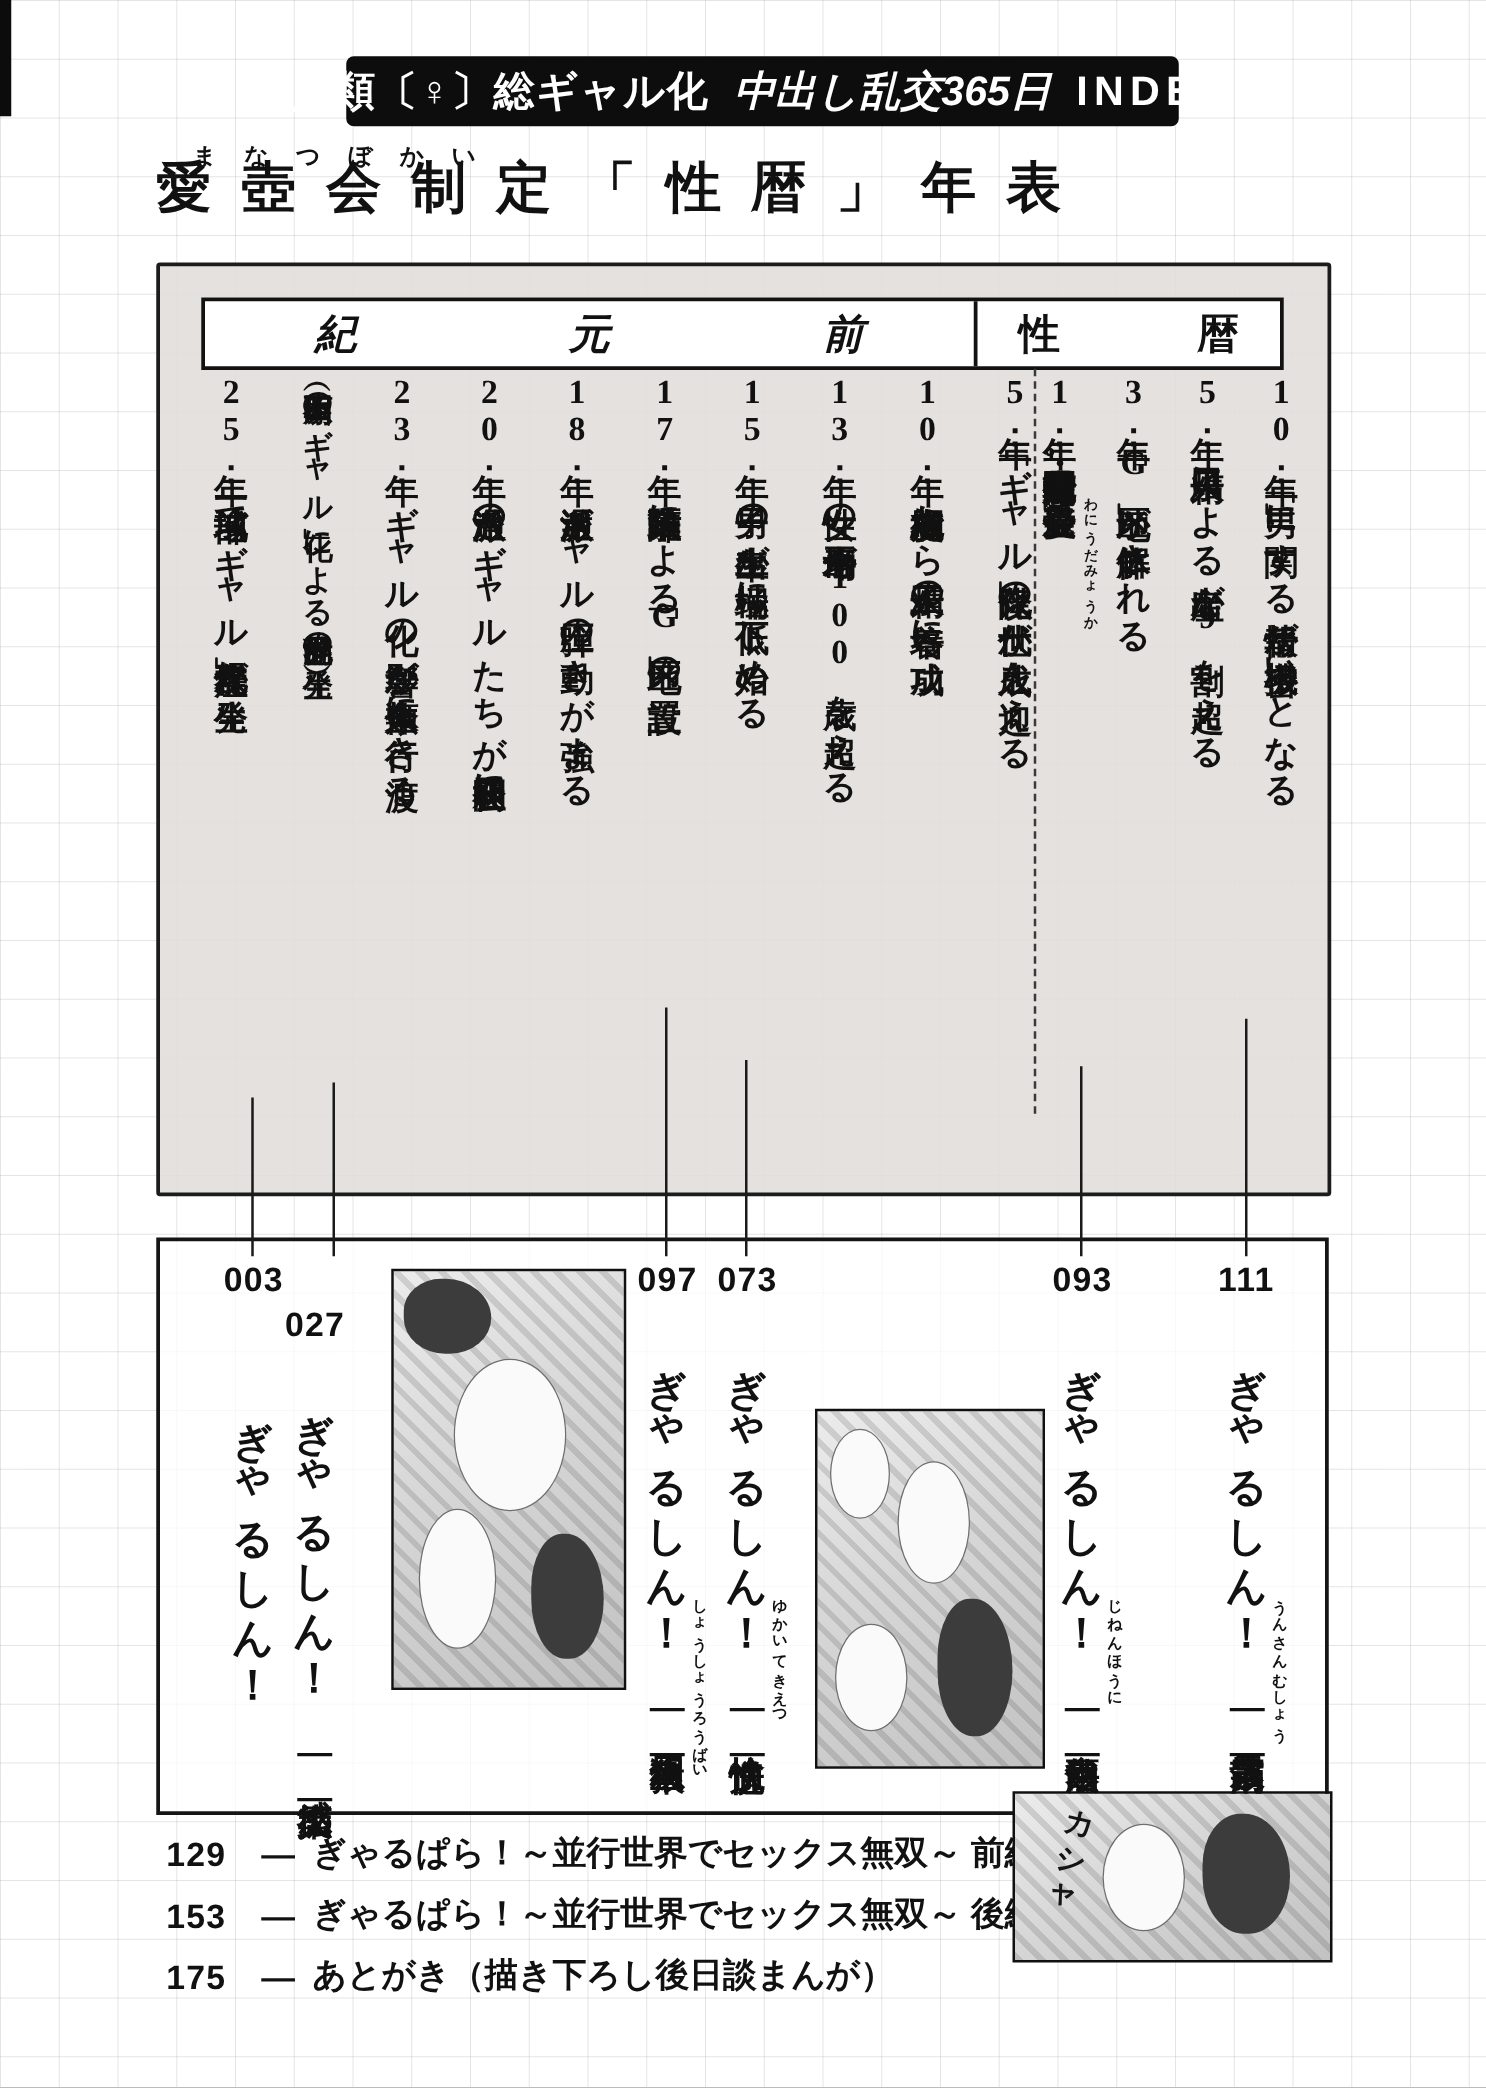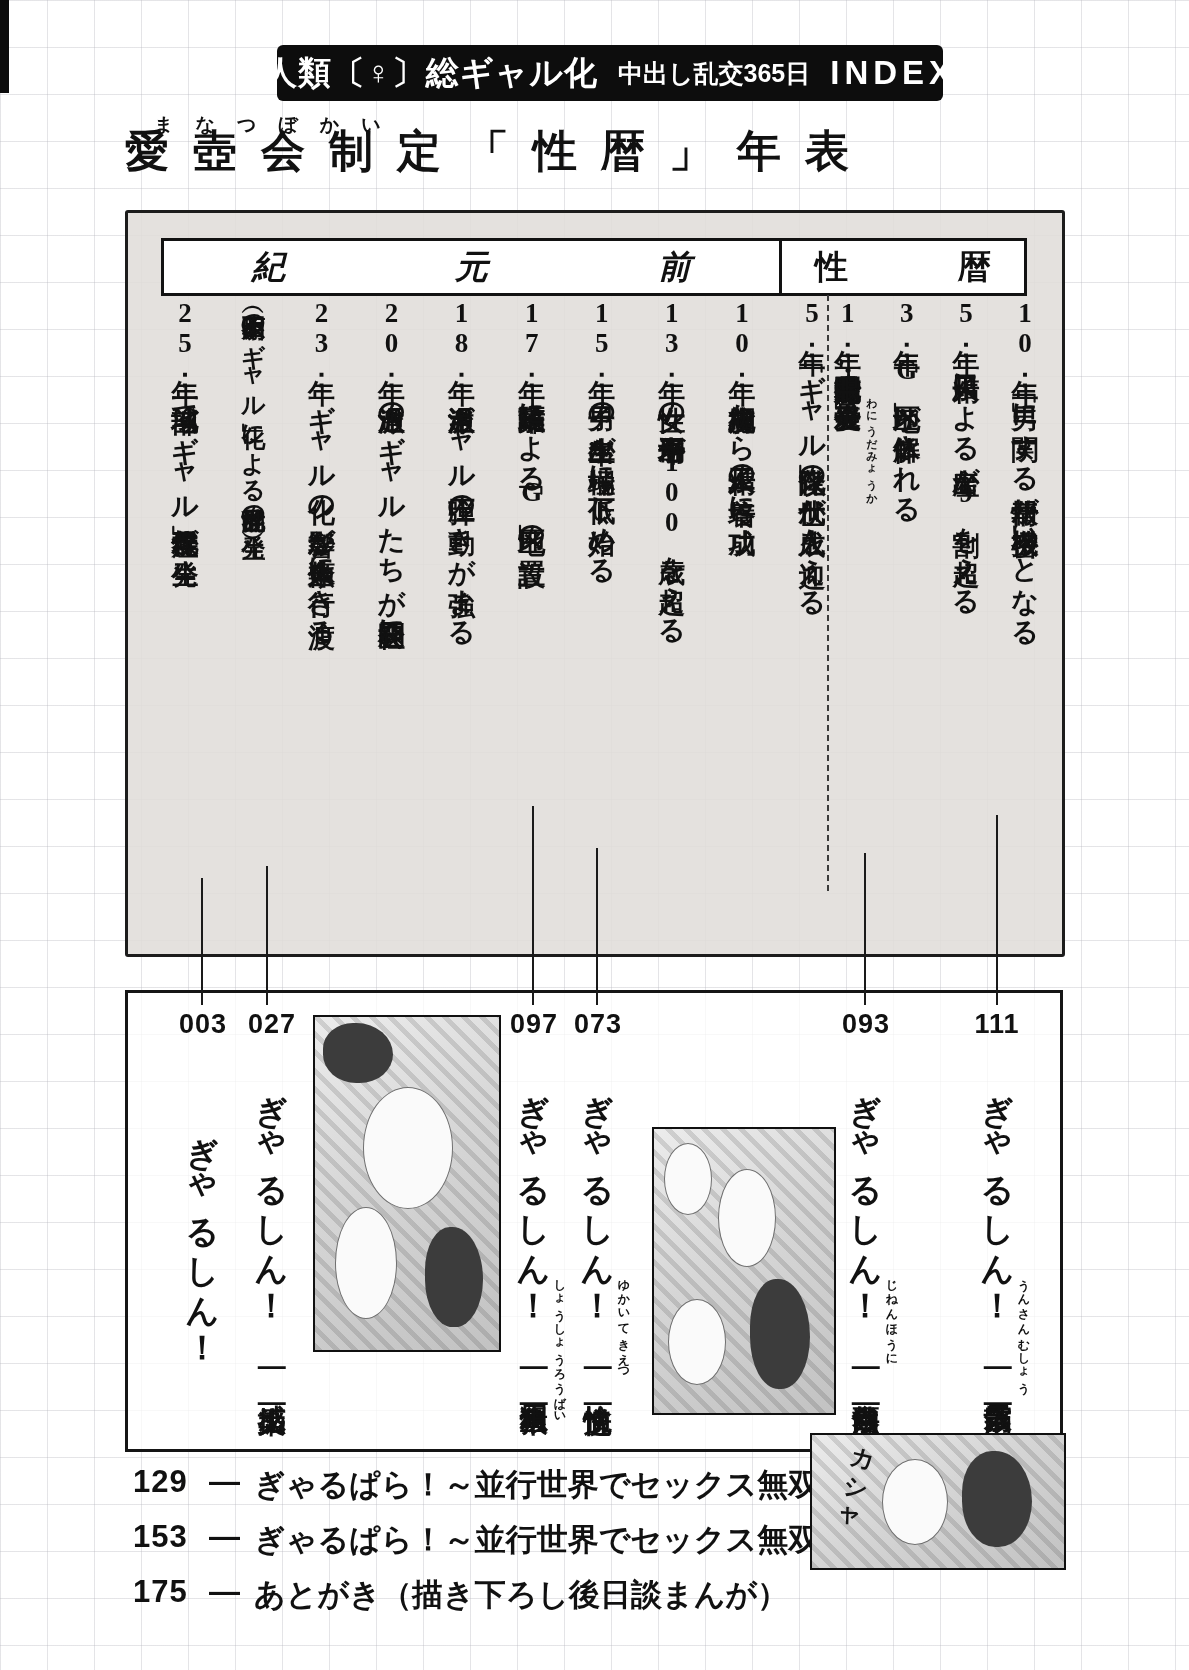--- a/index.html
+++ b/index.html
@@ -14,21 +14,21 @@
   }
   .corner-mark{position:absolute;left:0;top:0;width:9px;height:93px;background:#0c0c0c;}
 
   
   .banner{
     position:absolute;left:278px;top:46px;width:664px;height:54px;background:#0d0d0d;color:#fff;
     display:flex;align-items:center;justify-content:center;gap:20px;border-radius:5px;
     box-shadow:0 0 0 1px #0d0d0d;
   }
   .banner-series{font-size:33px;font-weight:900;letter-spacing:1px;white-space:nowrap;}
-  .banner-sub{font-size:25px;font-weight:900;white-space:nowrap;}
+  .banner-sub{font-size:33px;font-weight:900;white-space:nowrap;font-style:italic;}
   .banner-index{font-size:33px;font-weight:900;letter-spacing:5px;white-space:nowrap;}
 
   
   .title-ruby{
     position:absolute;left:154px;top:112px;font-size:19px;font-weight:700;letter-spacing:22px;white-space:nowrap;
   }
   .page-title{
     position:absolute;left:125px;top:126px;width:940px;margin:0;font-size:44px;font-weight:900;
     letter-spacing:24px;white-space:nowrap;line-height:1.15;
   }
@@ -98,22 +98,22 @@
   .ill-1{left:313px;top:1015px;width:184px;height:333px;}
   .ill-2{left:652px;top:1127px;width:180px;height:284px;}
   .ill-3{left:810px;top:1433px;width:252px;height:133px;z-index:6;}
   .sfx{
     position:absolute;left:30px;top:-4px;writing-mode:vertical-rl;text-orientation:upright;
     font-size:24px;font-weight:900;letter-spacing:4px;color:#141414;transform:rotate(13deg);
   }
 
   
   .extras{position:absolute;left:133px;top:1464px;z-index:3;}
-  .extra-row{display:flex;align-items:flex-start;gap:14px;margin-bottom:13px;
-    font-size:31px;font-weight:800;white-space:nowrap;}
+  .extra-row{display:flex;align-items:flex-end;gap:14px;margin-bottom:13px;
+    font-size:27px;font-weight:800;white-space:nowrap;}
   .extra-num{min-width:62px;letter-spacing:1px;}
 </style>
 </head>
 <body>
 
 <div class="page">
 
   <div class="corner-mark"></div>
 
   <div class="banner">
@@ -196,21 +196,21 @@
 
     <div class="chapter" style="left:382px;">
       <div class="ch-num">097</div>
       <div class="ch-col">
         <span class="ch-title">ぎゃるしん！</span>
         <span class="ch-sub">―周章狼狽―</span>
       </div>
       <span class="ch-ruby">しょうしょうろうばい</span>
     </div>
 
-    <div class="chapter" style="left:120px;">
+    <div class="chapter" style="left:100px;margin-top:36px;">
       <div class="ch-num">027</div>
       <div class="ch-col">
         <span class="ch-title">ぎゃるしん！</span>
         <span class="ch-sub">―感染拡大―</span>
       </div>
     </div>
 
     <div class="chapter" style="left:51px;">
       <div class="ch-num">003</div>
       <div class="ch-col">

